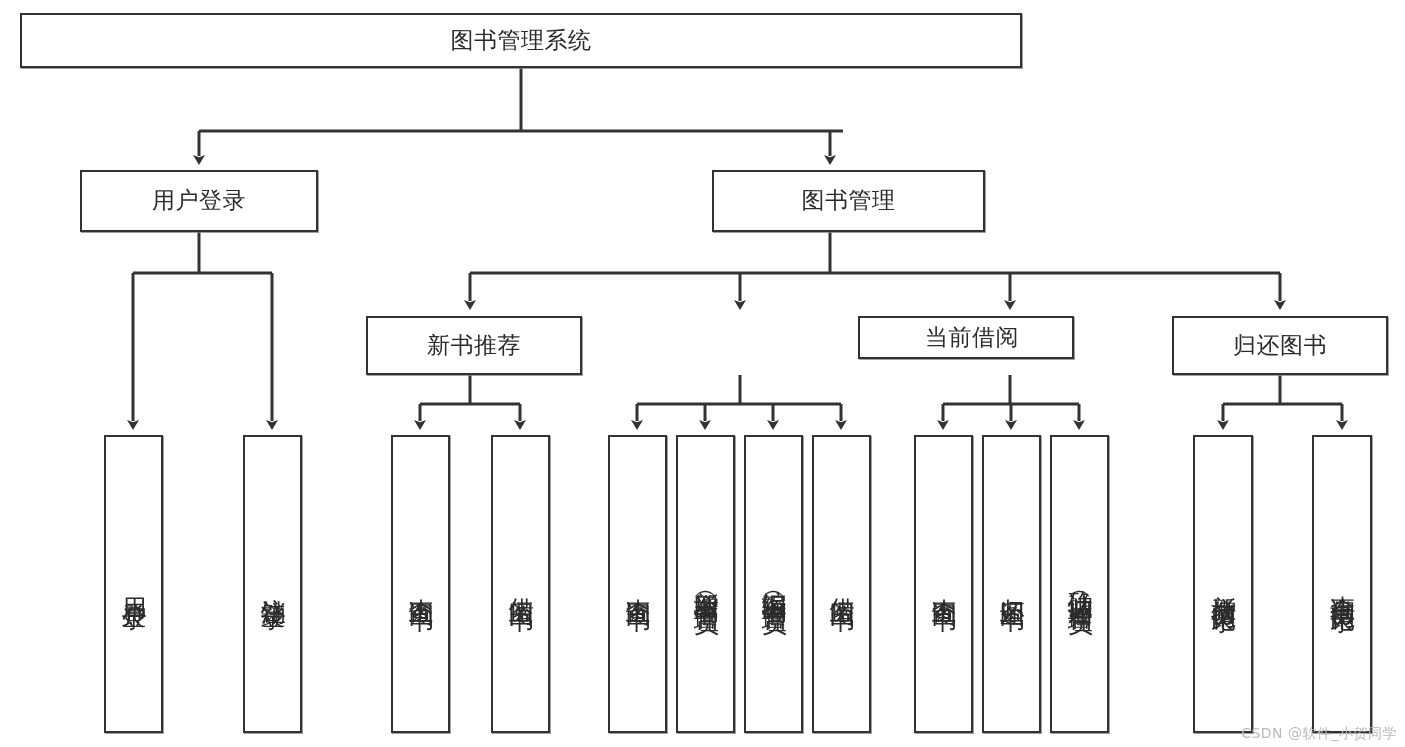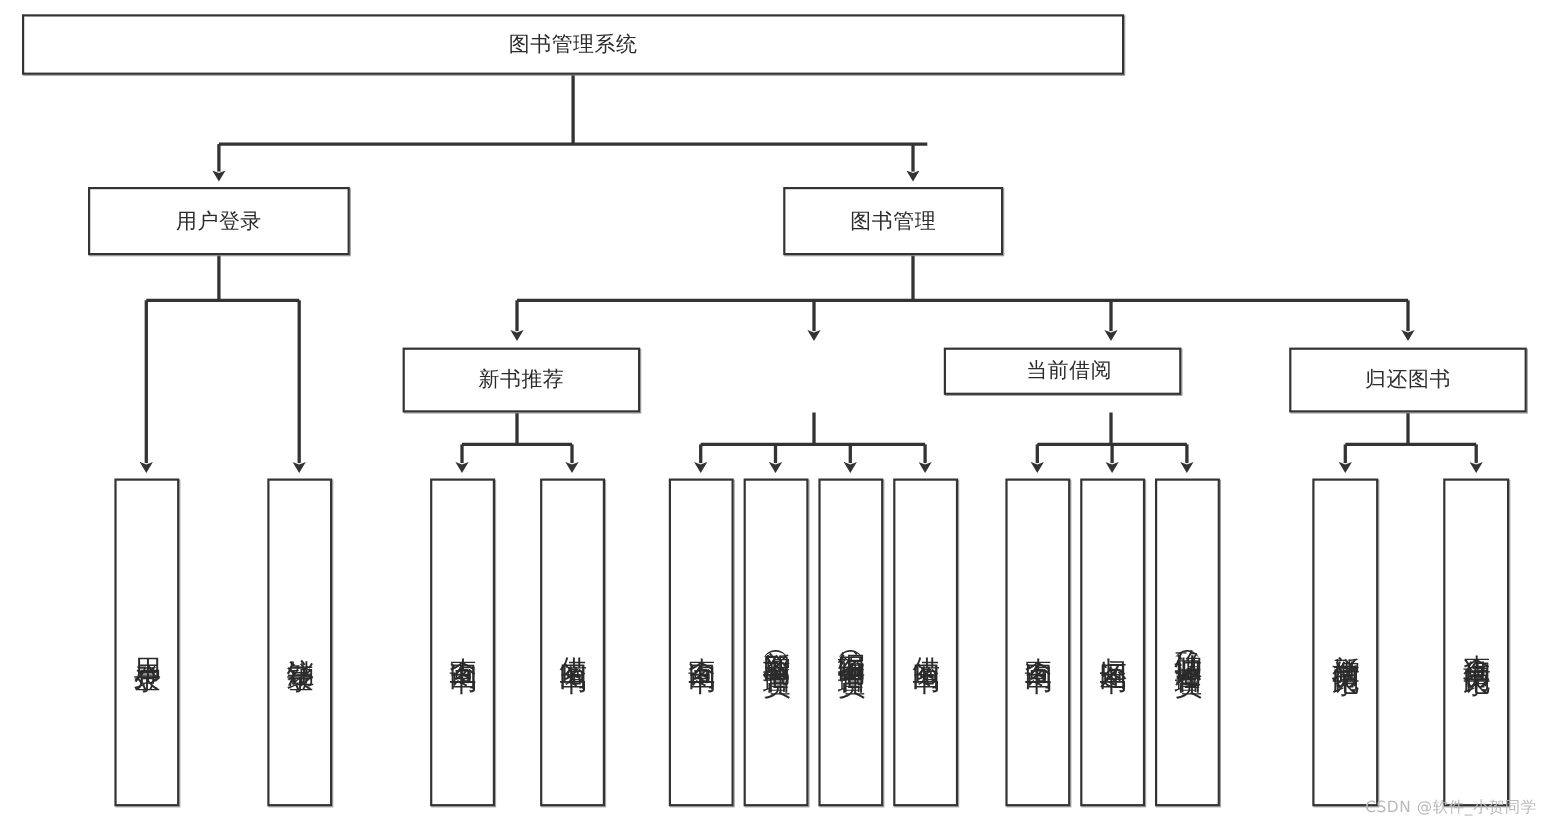--- a/index.html
+++ b/index.html
@@ -35,21 +35,21 @@
     align-items: center;
     justify-content: center;
   }
   .node .label {
     color: #2b2b2b;
     text-align: center;
     line-height: 1.18;
     white-space: pre;
   }
   .node.horiz .label {
-    font-size: 19px;
+    font-size: 23px;
     letter-spacing: 0.5px;
   }
   .node.vert {
     align-items: center;
     justify-content: center;
   }
   .node.vert .label {
     writing-mode: vertical-rl;
     text-orientation: upright;
     font-size: 25px;
@@ -123,21 +123,21 @@
   </svg>
 
   <div class="node horiz" style="left:20px; top:13px; width:1002px; height:55px;">
     <span class="label">图书管理系统</span>
   </div>
 
   <div class="node horiz" style="left:80px; top:170px; width:238px; height:62px;">
     <span class="label">用户登录</span>
   </div>
 
-  <div class="node horiz" style="left:712px; top:170px; width:200px; height:62px;">
+  <div class="node horiz" style="left:712px; top:170px; width:273px; height:62px;">
     <span class="label">图书管理</span>
   </div>
 
   <div class="node horiz" style="left:366px; top:316px; width:216px; height:59px;">
     <span class="label">新书推荐</span>
   </div>
 
 
   <div class="node horiz" style="left:858px; top:316px; width:216px; height:43px;padding-left:12px;">
     <span class="label">当前借阅</span>

